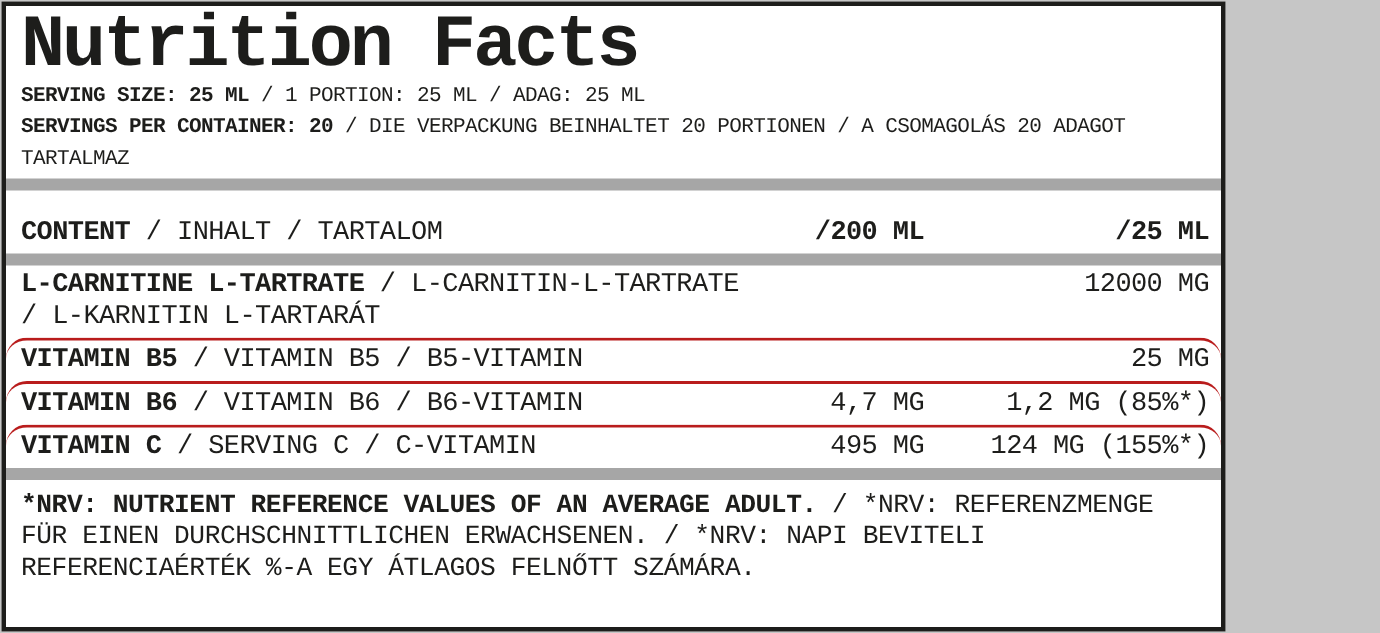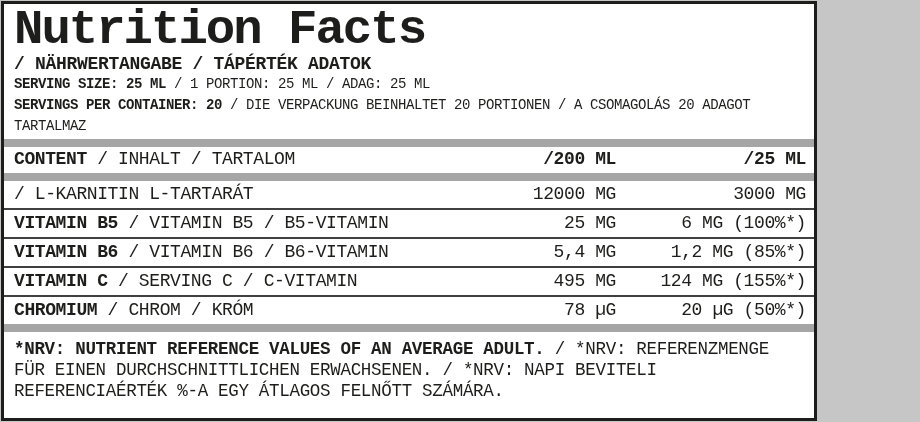--- a/index.html
+++ b/index.html
@@ -58,83 +58,76 @@
     display: flex;
     align-items: flex-start;
     padding: 2px 8px 2px 10px;
     font-size: 18px;
     line-height: 21px;
     letter-spacing: -0.4px;
   }
   .col-name { flex: 1 1 auto; }
   .col-100  { flex: 0 0 130px; text-align: right; white-space: nowrap; }
   .col-25   { flex: 0 0 190px; text-align: right; white-space: nowrap; }
-  .thead { padding-top: 2px; padding-bottom: 3px; }
-  .nutrient + .nutrient { border-top: 2px solid #404040; }
+  .thead { padding-top: 18px; padding-bottom: 3px; }
+  .nutrient + .nutrient { border-top: 2px solid #b91c1c; border-radius: 14px; }
   .nutrient { padding-top: 3px; padding-bottom: 3px; }
 
   
   .footnote {
     padding: 7px 10px 0 10px;
     font-size: 17.5px;
     line-height: 21px;
     letter-spacing: -0.3px;
   }
 </style>
 </head>
 <body>
 
 <div class="frame">
 
   <div class="pad">
     <h1 class="title">Nutrition Facts</h1>
-    <div class="subtitle">/ NÄHRWERTANGABE / TÁPÉRTÉK ADATOK</div>
     <div class="line"><span class="b">SERVING SIZE: 25 ML</span><span> / 1 PORTION: 25 ML / ADAG: 25 ML</span></div>
     <div class="line"><span class="b">SERVINGS PER CONTAINER: 20</span><span> / DIE VERPACKUNG BEINHALTET 20 PORTIONEN / A CSOMAGOLÁS 20 ADAGOT TARTALMAZ</span></div>
   </div>
 
   <div class="bar"></div>
 
   <div class="row thead">
     <div class="col-name"><span class="b">CONTENT</span><span> / INHALT / TARTALOM</span></div>
     <div class="col-100 b">/200 ML</div>
     <div class="col-25 b">/25 ML</div>
   </div>
 
   <div class="bar tight"></div>
 
   <div class="row nutrient">
     <div class="col-name">
+      <div><span class="b">L-CARNITINE L-TARTRATE</span><span> / L-CARNITIN-L-TARTRATE</span></div>
       <div>/ L-KARNITIN L-TARTARÁT</div>
     </div>
     <div class="col-100">12000 MG</div>
-    <div class="col-25">3000 MG</div>
   </div>
 
   <div class="row nutrient">
     <div class="col-name"><span class="b">VITAMIN B5</span><span> / VITAMIN B5 / B5-VITAMIN</span></div>
     <div class="col-100">25 MG</div>
-    <div class="col-25">6 MG (100%*)</div>
   </div>
 
   <div class="row nutrient">
     <div class="col-name"><span class="b">VITAMIN B6</span><span> / VITAMIN B6 / B6-VITAMIN</span></div>
-    <div class="col-100">5,4 MG</div>
+    <div class="col-100">4,7 MG</div>
     <div class="col-25">1,2 MG (85%*)</div>
   </div>
 
   <div class="row nutrient">
     <div class="col-name"><span class="b">VITAMIN C</span><span> / SERVING C / C-VITAMIN</span></div>
     <div class="col-100">495 MG</div>
     <div class="col-25">124 MG (155%*)</div>
   </div>
 
-  <div class="row nutrient">
-    <div class="col-name"><span class="b">CHROMIUM</span><span> / CHROM / KRÓM</span></div>
-    <div class="col-100">78 µG</div>
-    <div class="col-25">20 µG (50%*)</div>
-  </div>
 
   <div class="bar tight"></div>
 
   <div class="footnote"><span class="b">*NRV: NUTRIENT REFERENCE VALUES OF AN AVERAGE ADULT.</span><span> / *NRV: REFERENZMENGE FÜR EINEN DURCHSCHNITTLICHEN ERWACHSENEN. / *NRV: NAPI BEVITELI REFERENCIAÉRTÉK %-A EGY ÁTLAGOS FELNŐTT SZÁMÁRA.</span></div>
 
 </div>
 
 </body></html>

